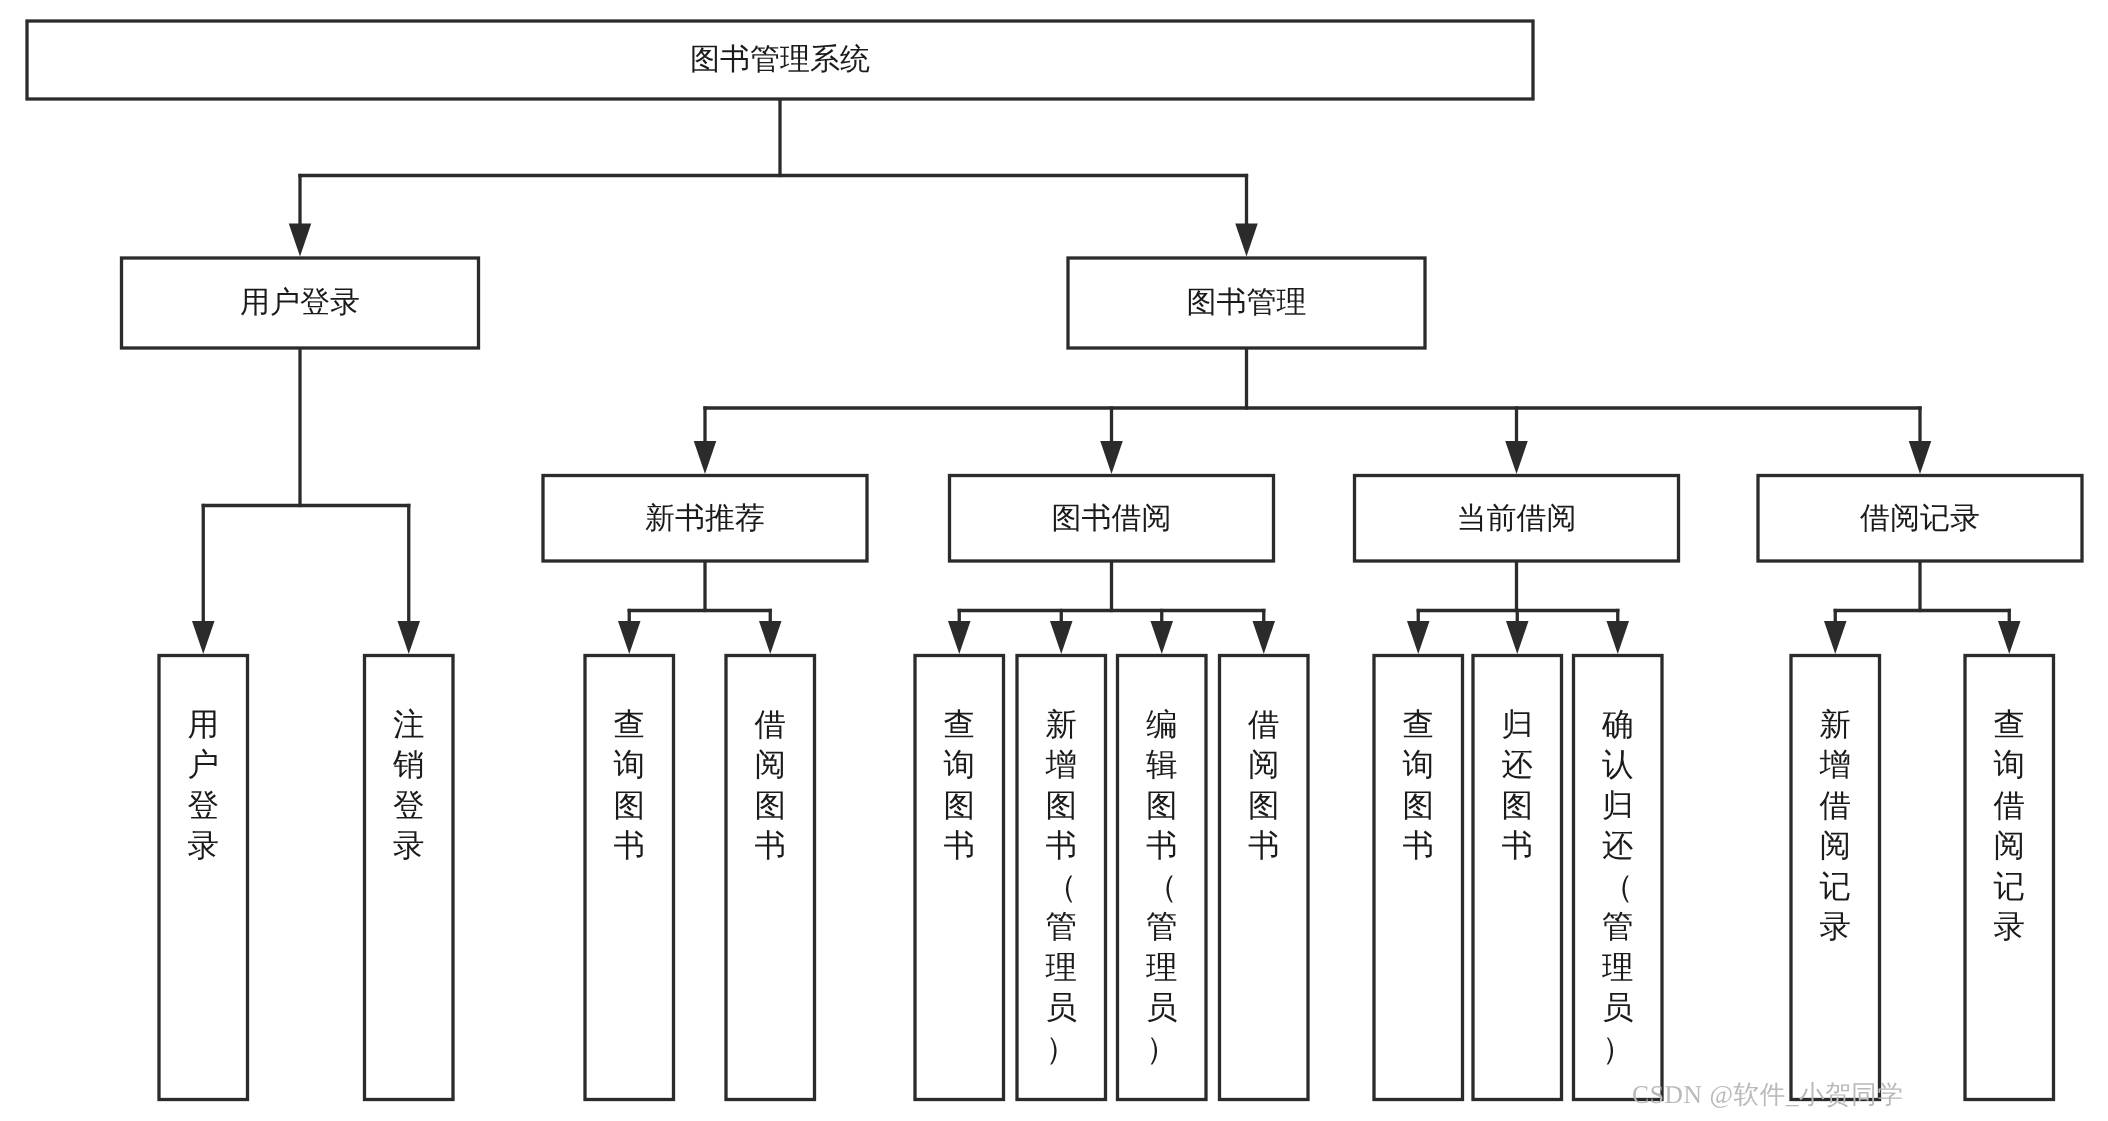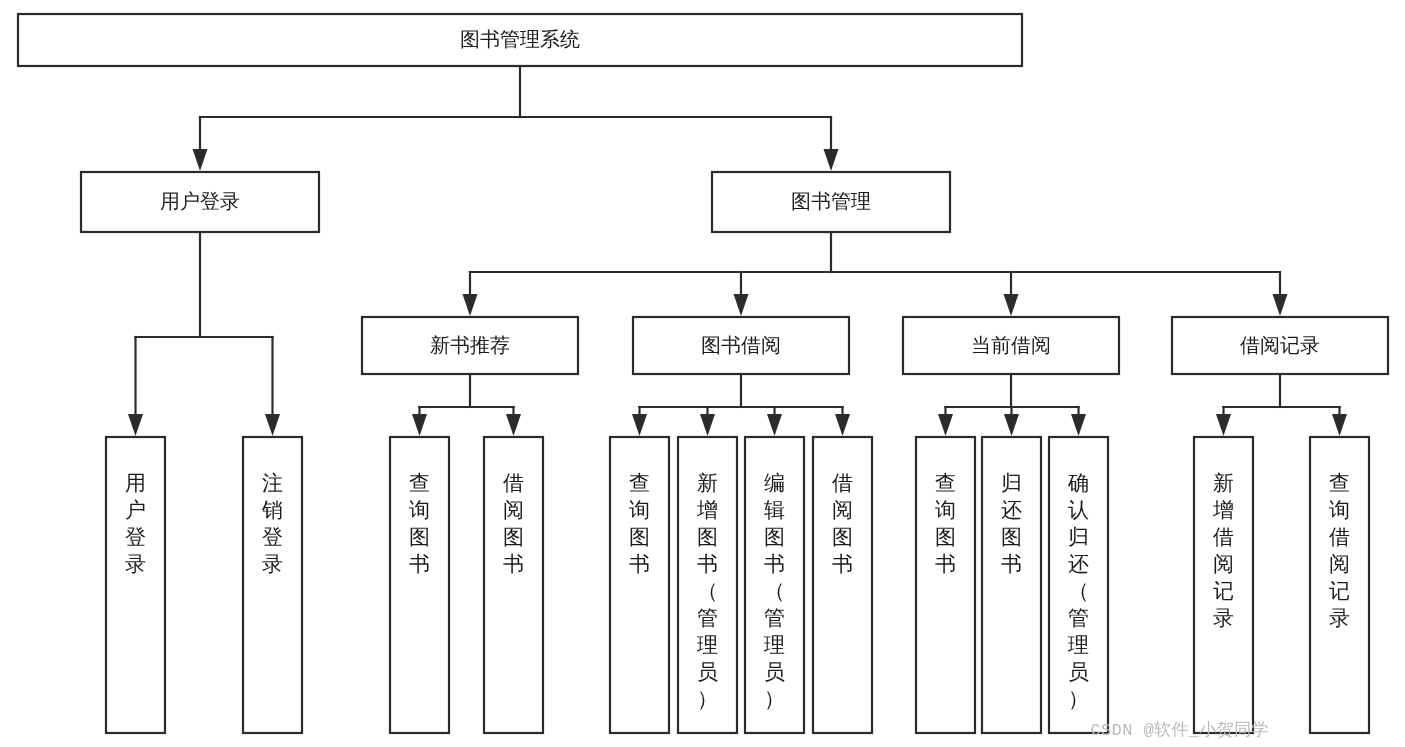--- a/index.html
+++ b/index.html
@@ -55,21 +55,21 @@
     font-family: "Liberation Sans", "DejaVu Sans", sans-serif;
     font-size: 21px;
     text-anchor: middle;
   }
   .watermark {
     position: absolute;
     right: 8px;
     bottom: 6px;
     color: #b9b9b9;
     font-size: 17px;
-    font-family: Liberation Mono, monospace;
+    font-family: Liberation Serif, serif;
     letter-spacing: 0.4px;
     white-space: nowrap;
     user-select: none;
   }
 </style>
 </head>
 <body>
 
 <div id="diagram-root">
   <svg class="diagram-canvas" viewBox="0 0 1405 747">

